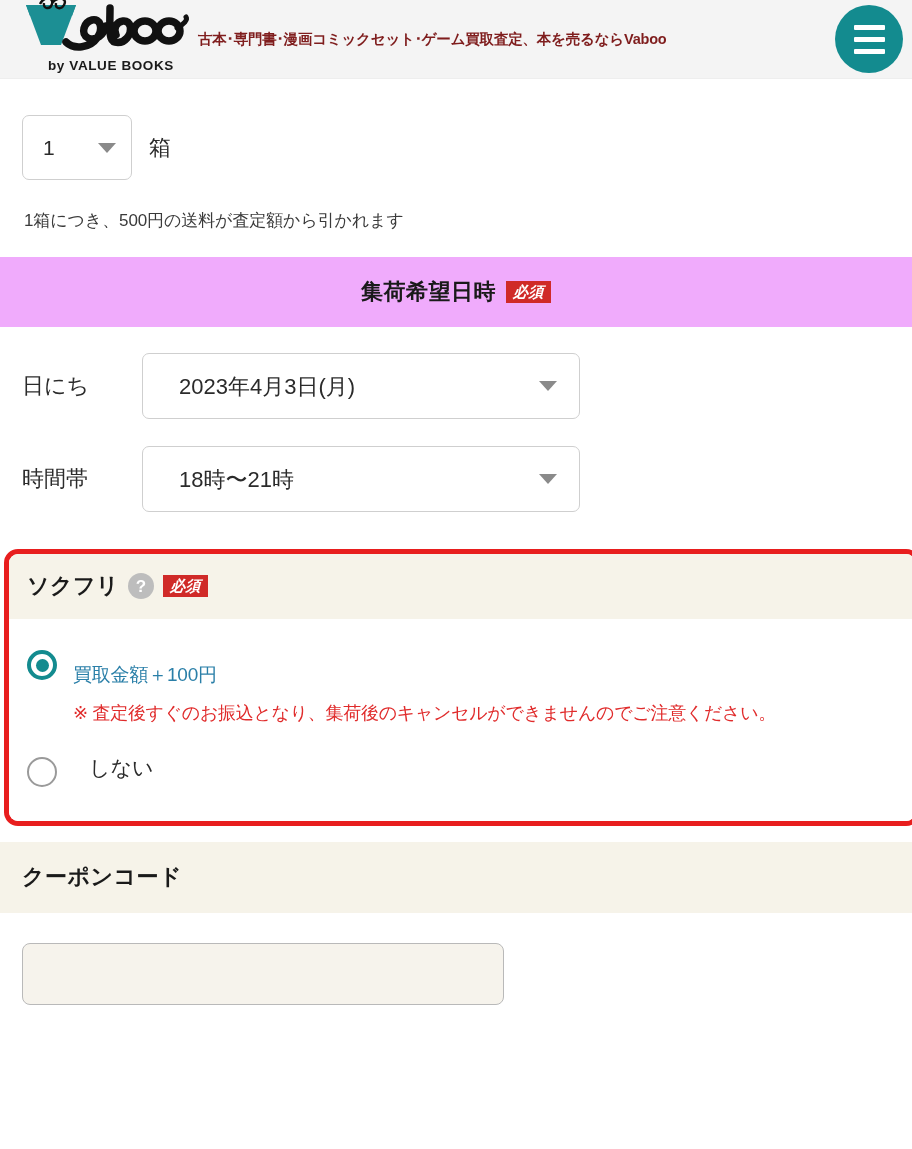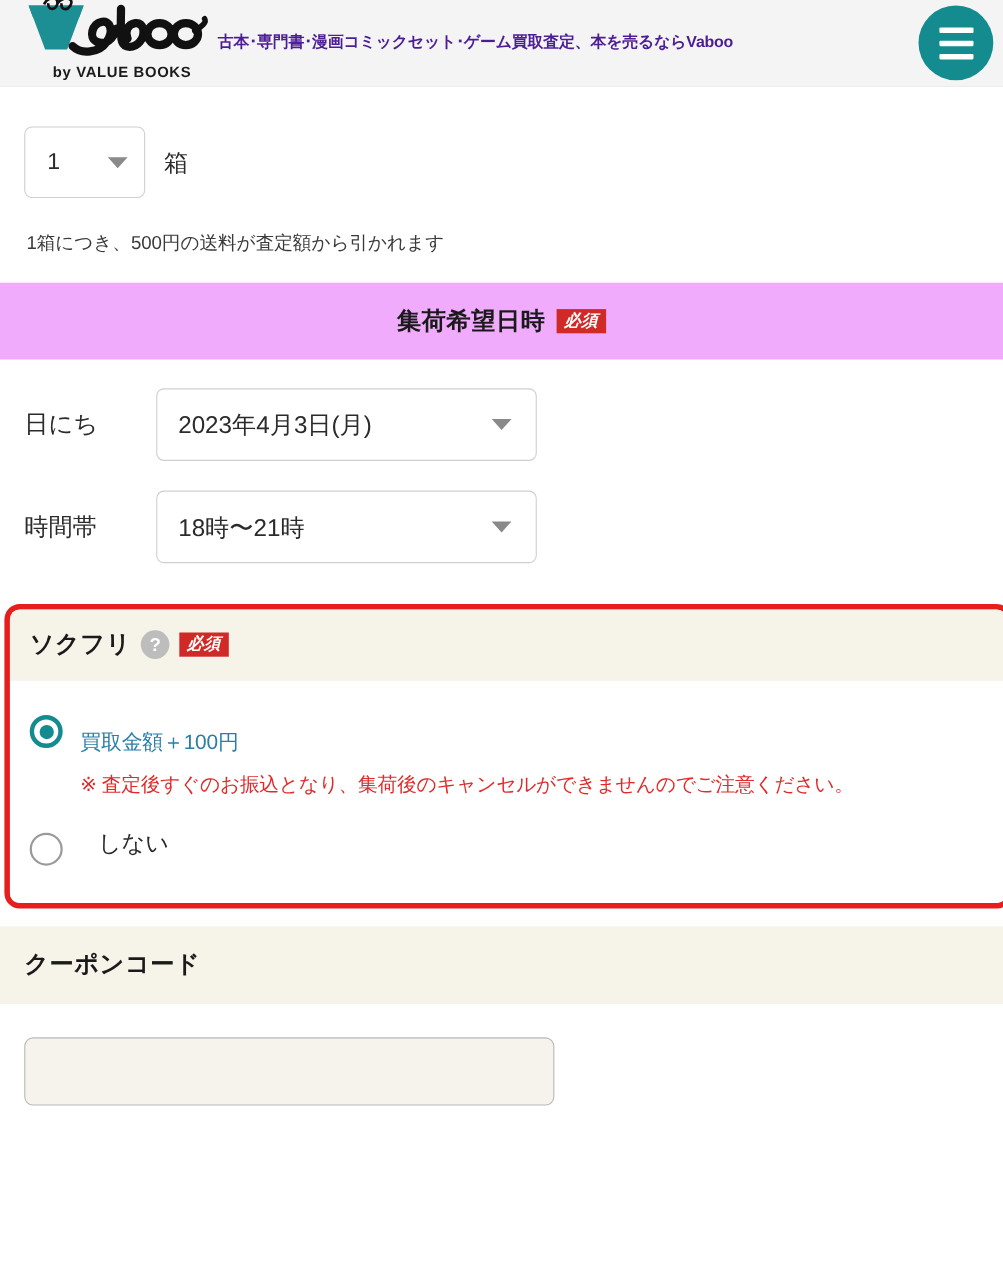--- a/index.html
+++ b/index.html
@@ -51,21 +51,21 @@
     font-family: "Liberation Sans", sans-serif;
   }
   .tagline {
     position: absolute;
     left: 198px;
     top: 0;
     height: 79px;
     line-height: 79px;
     font-size: 14.5px;
     font-weight: bold;
-    color: #4c1d95;
+    color: #7f1d1d;
     letter-spacing: -0.2px;
     white-space: nowrap;
   }
   .menu-button {
     position: absolute;
     right: 9px;
     top: 5px;
     width: 68px;
     height: 68px;
     border-radius: 50%;
@@ -154,24 +154,24 @@
     color: #2b2b2b;
     padding: 0 40px 0 20px;
     cursor: pointer;
     outline: none;
   }
   .sel-count {
     width: 110px;
     height: 65px;
   }
   .sel-wide {
-    width: 346px;
+    width: 438px;
     height: 66px;
     font-size: 22px;
-    padding: 0 44px 0 19px;
+    padding: 0 44px 0 36px;
   }
   .caret {
     position: absolute;
     pointer-events: none;
     width: 0;
     height: 0;
     border-left: 9px solid transparent;
     border-right: 9px solid transparent;
     border-top: 10px solid #8a8a8a;
     top: 50%;

